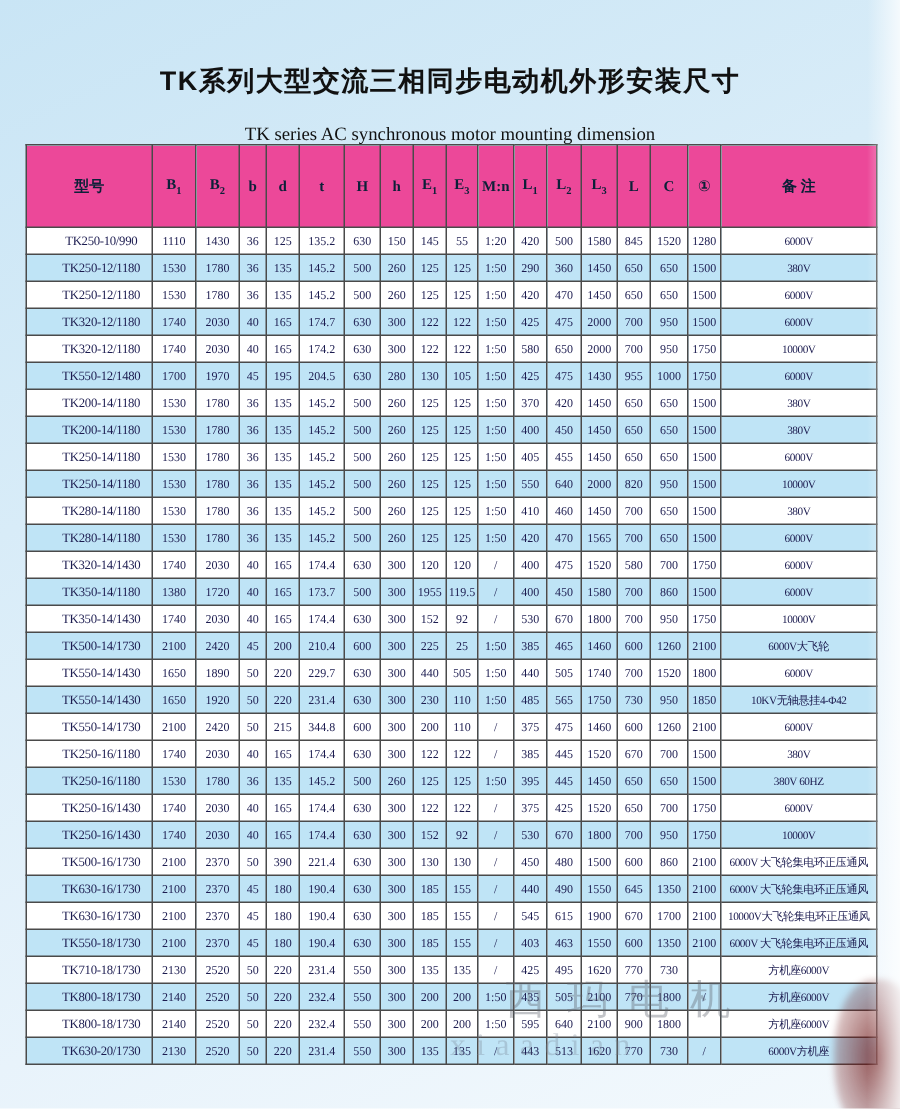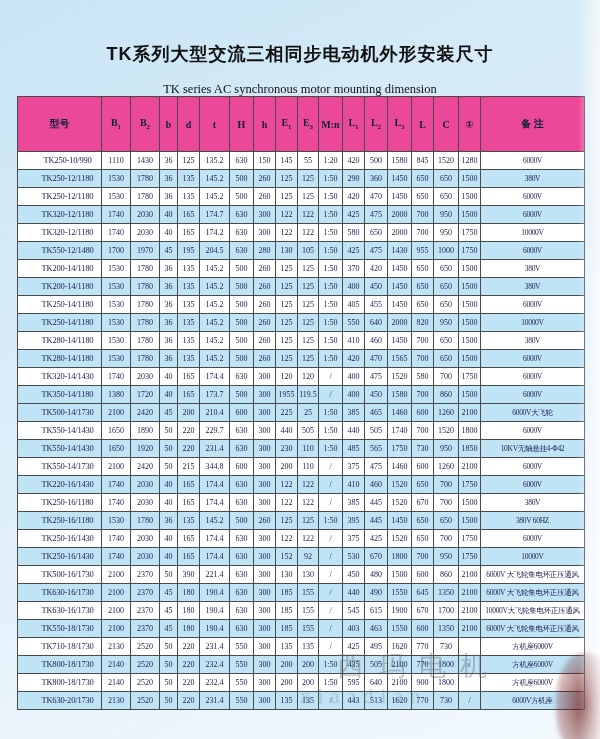--- a/index.html
+++ b/index.html
@@ -371,20 +371,40 @@
             <td>119.5</td>
             <td>/</td>
             <td>400</td>
             <td>450</td>
             <td>1580</td>
             <td>700</td>
             <td>860</td>
             <td>1500</td>
             <td class="remark">6000V</td>
           </tr>
+          <tr>
+            <td class="model">TK350-14/1430</td>
+            <td>1740</td>
+            <td>2030</td>
+            <td>40</td>
+            <td>165</td>
+            <td>174.4</td>
+            <td>630</td>
+            <td>300</td>
+            <td>152</td>
+            <td>92</td>
+            <td>/</td>
+            <td>530</td>
+            <td>670</td>
+            <td>1800</td>
+            <td>700</td>
+            <td>950</td>
+            <td>1750</td>
+            <td class="remark">10000V</td>
+          </tr>
           <tr class="alt">
             <td class="model">TK500-14/1730</td>
             <td>2100</td>
             <td>2420</td>
             <td>45</td>
             <td>200</td>
             <td>210.4</td>
             <td>600</td>
             <td>300</td>
             <td>225</td>
@@ -449,40 +469,20 @@
             <td>300</td>
             <td>200</td>
             <td>110</td>
             <td>/</td>
             <td>375</td>
             <td>475</td>
             <td>1460</td>
             <td>600</td>
             <td>1260</td>
             <td>2100</td>
-            <td class="remark">6000V</td>
-          </tr>
-          <tr class="alt">
-            <td class="model">TK220-16/1430</td>
-            <td>1740</td>
-            <td>2030</td>
-            <td>40</td>
-            <td>165</td>
-            <td>174.4</td>
-            <td>630</td>
-            <td>300</td>
-            <td>122</td>
-            <td>122</td>
-            <td>/</td>
-            <td>410</td>
-            <td>460</td>
-            <td>1520</td>
-            <td>650</td>
-            <td>700</td>
-            <td>1750</td>
             <td class="remark">6000V</td>
           </tr>
           <tr>
             <td class="model">TK250-16/1180</td>
             <td>1740</td>
             <td>2030</td>
             <td>40</td>
             <td>165</td>
             <td>174.4</td>
             <td>630</td>

